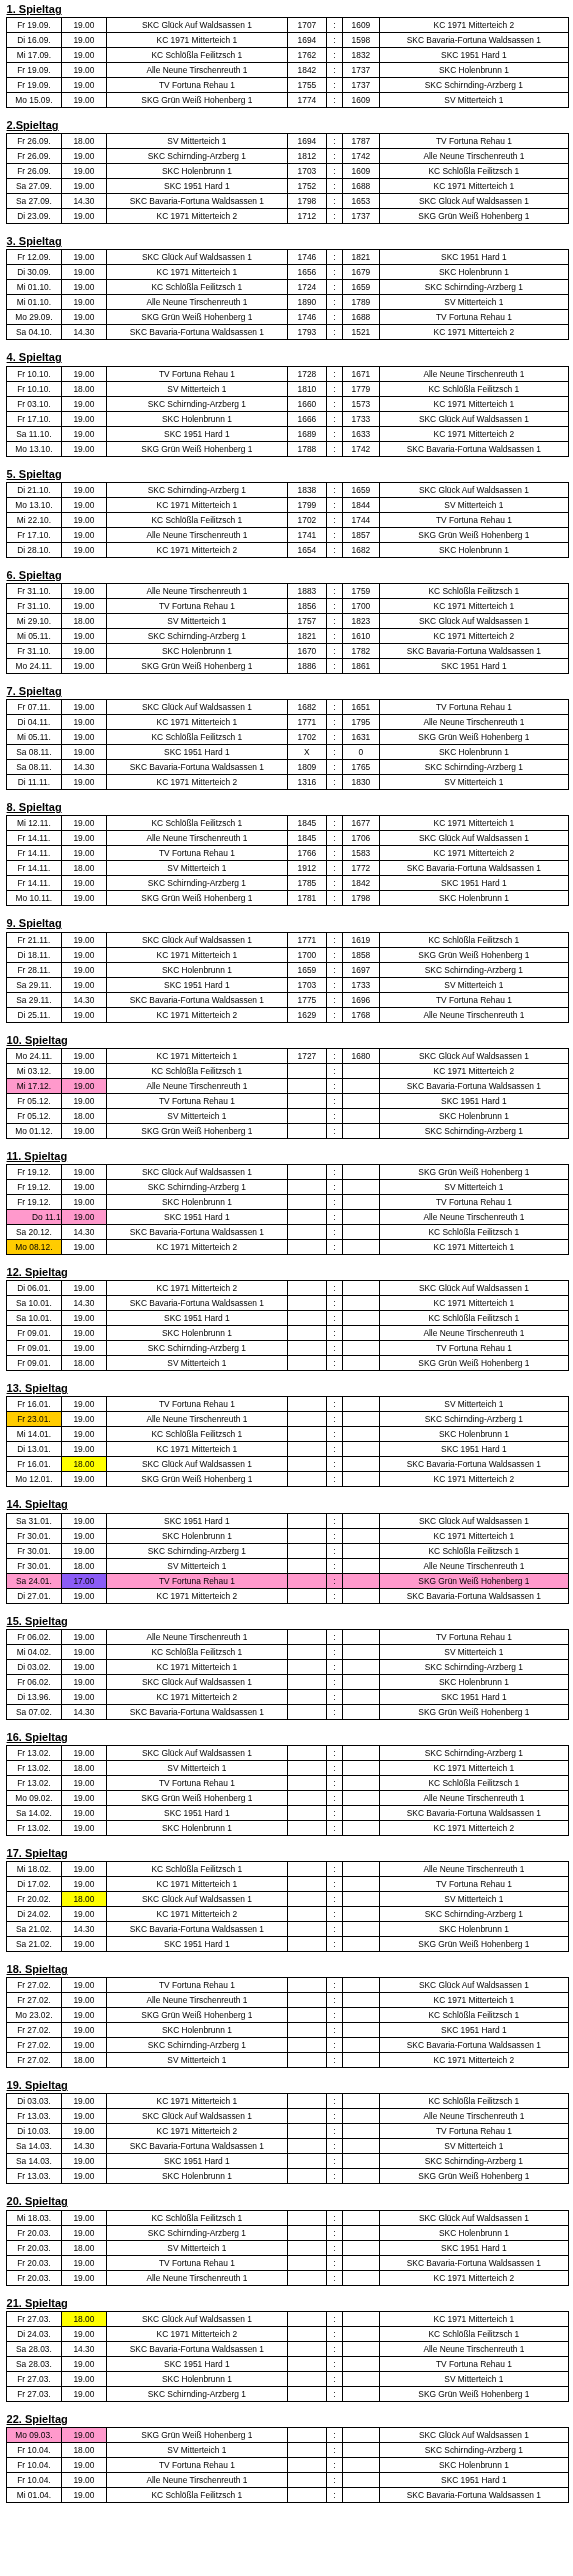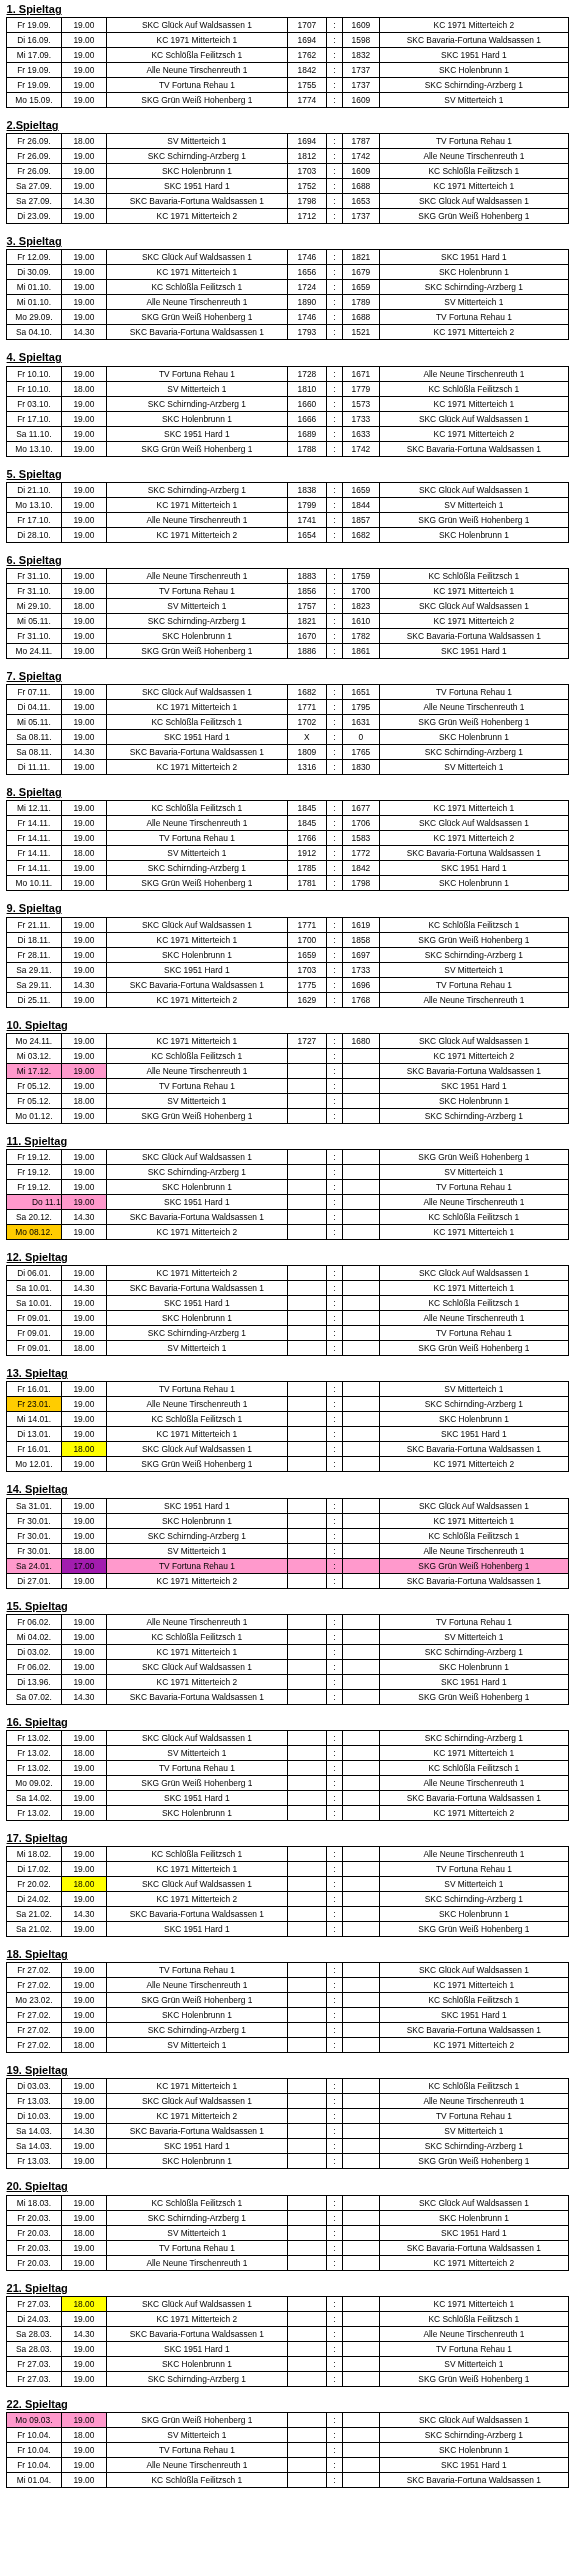--- a/index.html
+++ b/index.html
@@ -356,20 +356,29 @@
           <tr>
             <td>Mo 13.10.</td>
             <td>19.00</td>
             <td>KC 1971 Mitterteich 1</td>
             <td>1799</td>
             <td>:</td>
             <td>1844</td>
             <td>SV Mitterteich 1</td>
           </tr>
           <tr>
+            <td>Mi 22.10.</td>
+            <td>19.00</td>
+            <td>KC Schlößla Feilitzsch 1</td>
+            <td>1702</td>
+            <td>:</td>
+            <td>1744</td>
+            <td>TV Fortuna Rehau 1</td>
+          </tr>
+          <tr>
             <td>Fr 17.10.</td>
             <td>19.00</td>
             <td>Alle Neune Tirschenreuth 1</td>
             <td>1741</td>
             <td>:</td>
             <td>1857</td>
             <td>SKG Grün Weiß Hohenberg 1</td>
           </tr>
           <tr>
             <td>Di 28.10.</td>
@@ -996,21 +1005,21 @@
             <td>Fr 30.01.</td>
             <td>18.00</td>
             <td>SV Mitterteich 1</td>
             <td></td>
             <td>:</td>
             <td></td>
             <td>Alle Neune Tirschenreuth 1</td>
           </tr>
           <tr>
             <td style="background-color: rgb(255, 153, 204);">Sa 24.01.</td>
-            <td style="background-color: #a21caf;">17.00</td>
+            <td style="background-color: #8b5cf6;">17.00</td>
             <td style="background-color: rgb(255, 153, 204);">TV Fortuna Rehau 1</td>
             <td style="background-color: rgb(255, 153, 204);"></td>
             <td style="background-color: rgb(255, 153, 204);">:</td>
             <td style="background-color: rgb(255, 153, 204);"></td>
             <td style="background-color: rgb(255, 153, 204);">SKG Grün Weiß Hohenberg 1</td>
           </tr>
           <tr>
             <td>Di 27.01.</td>
             <td>19.00</td>
             <td>KC 1971 Mitterteich 2</td>

